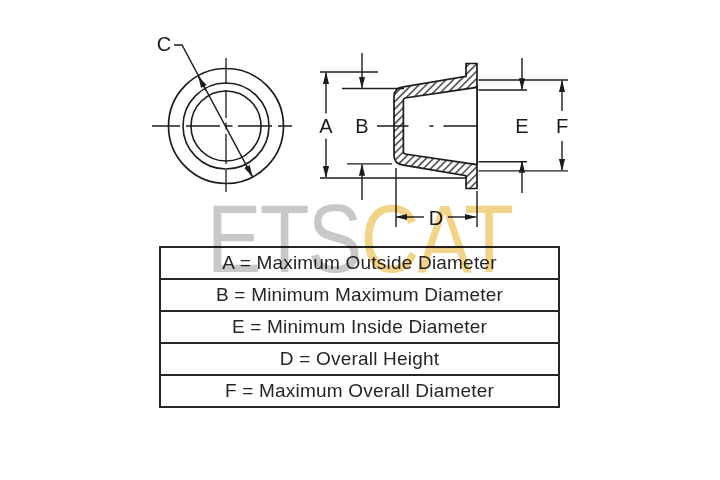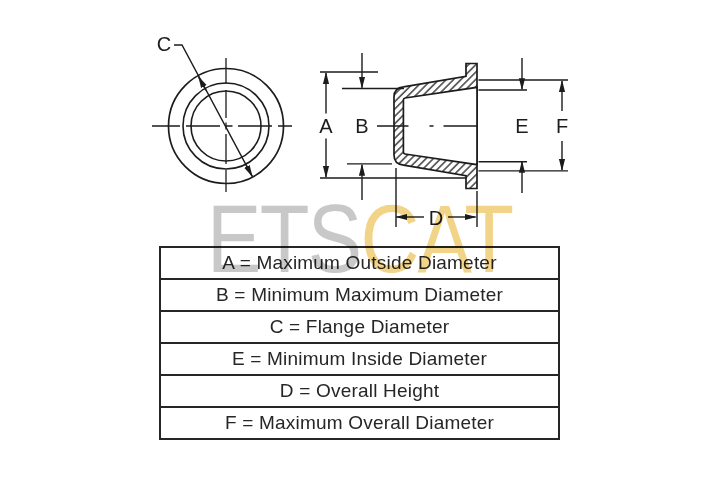--- a/index.html
+++ b/index.html
@@ -96,21 +96,20 @@
     <text x="362" y="126" text-anchor="middle" dominant-baseline="central">B</text>
     <text x="522" y="126" text-anchor="middle" dominant-baseline="central">E</text>
     <text x="562" y="126" text-anchor="middle" dominant-baseline="central">F</text>
     <text x="436" y="217.5" text-anchor="middle" dominant-baseline="central">D</text>
   </svg>
 
   
   <div class="dim-table">
     <div class="dim-row">A = Maximum Outside Diameter</div>
     <div class="dim-row">B = Minimum Maximum Diameter</div>
-    <div class="dim-row">C = Flange Diameter</div>
     <div class="dim-row">E = Minimum Inside Diameter</div>
     <div class="dim-row">D = Overall Height</div>
     <div class="dim-row">F = Maximum Overall Diameter</div>
   </div>
 
   
   <div class="watermark">
     <span class="wm-gray">ETS</span><span class="wm-gold">CAT</span>
   </div>
 

